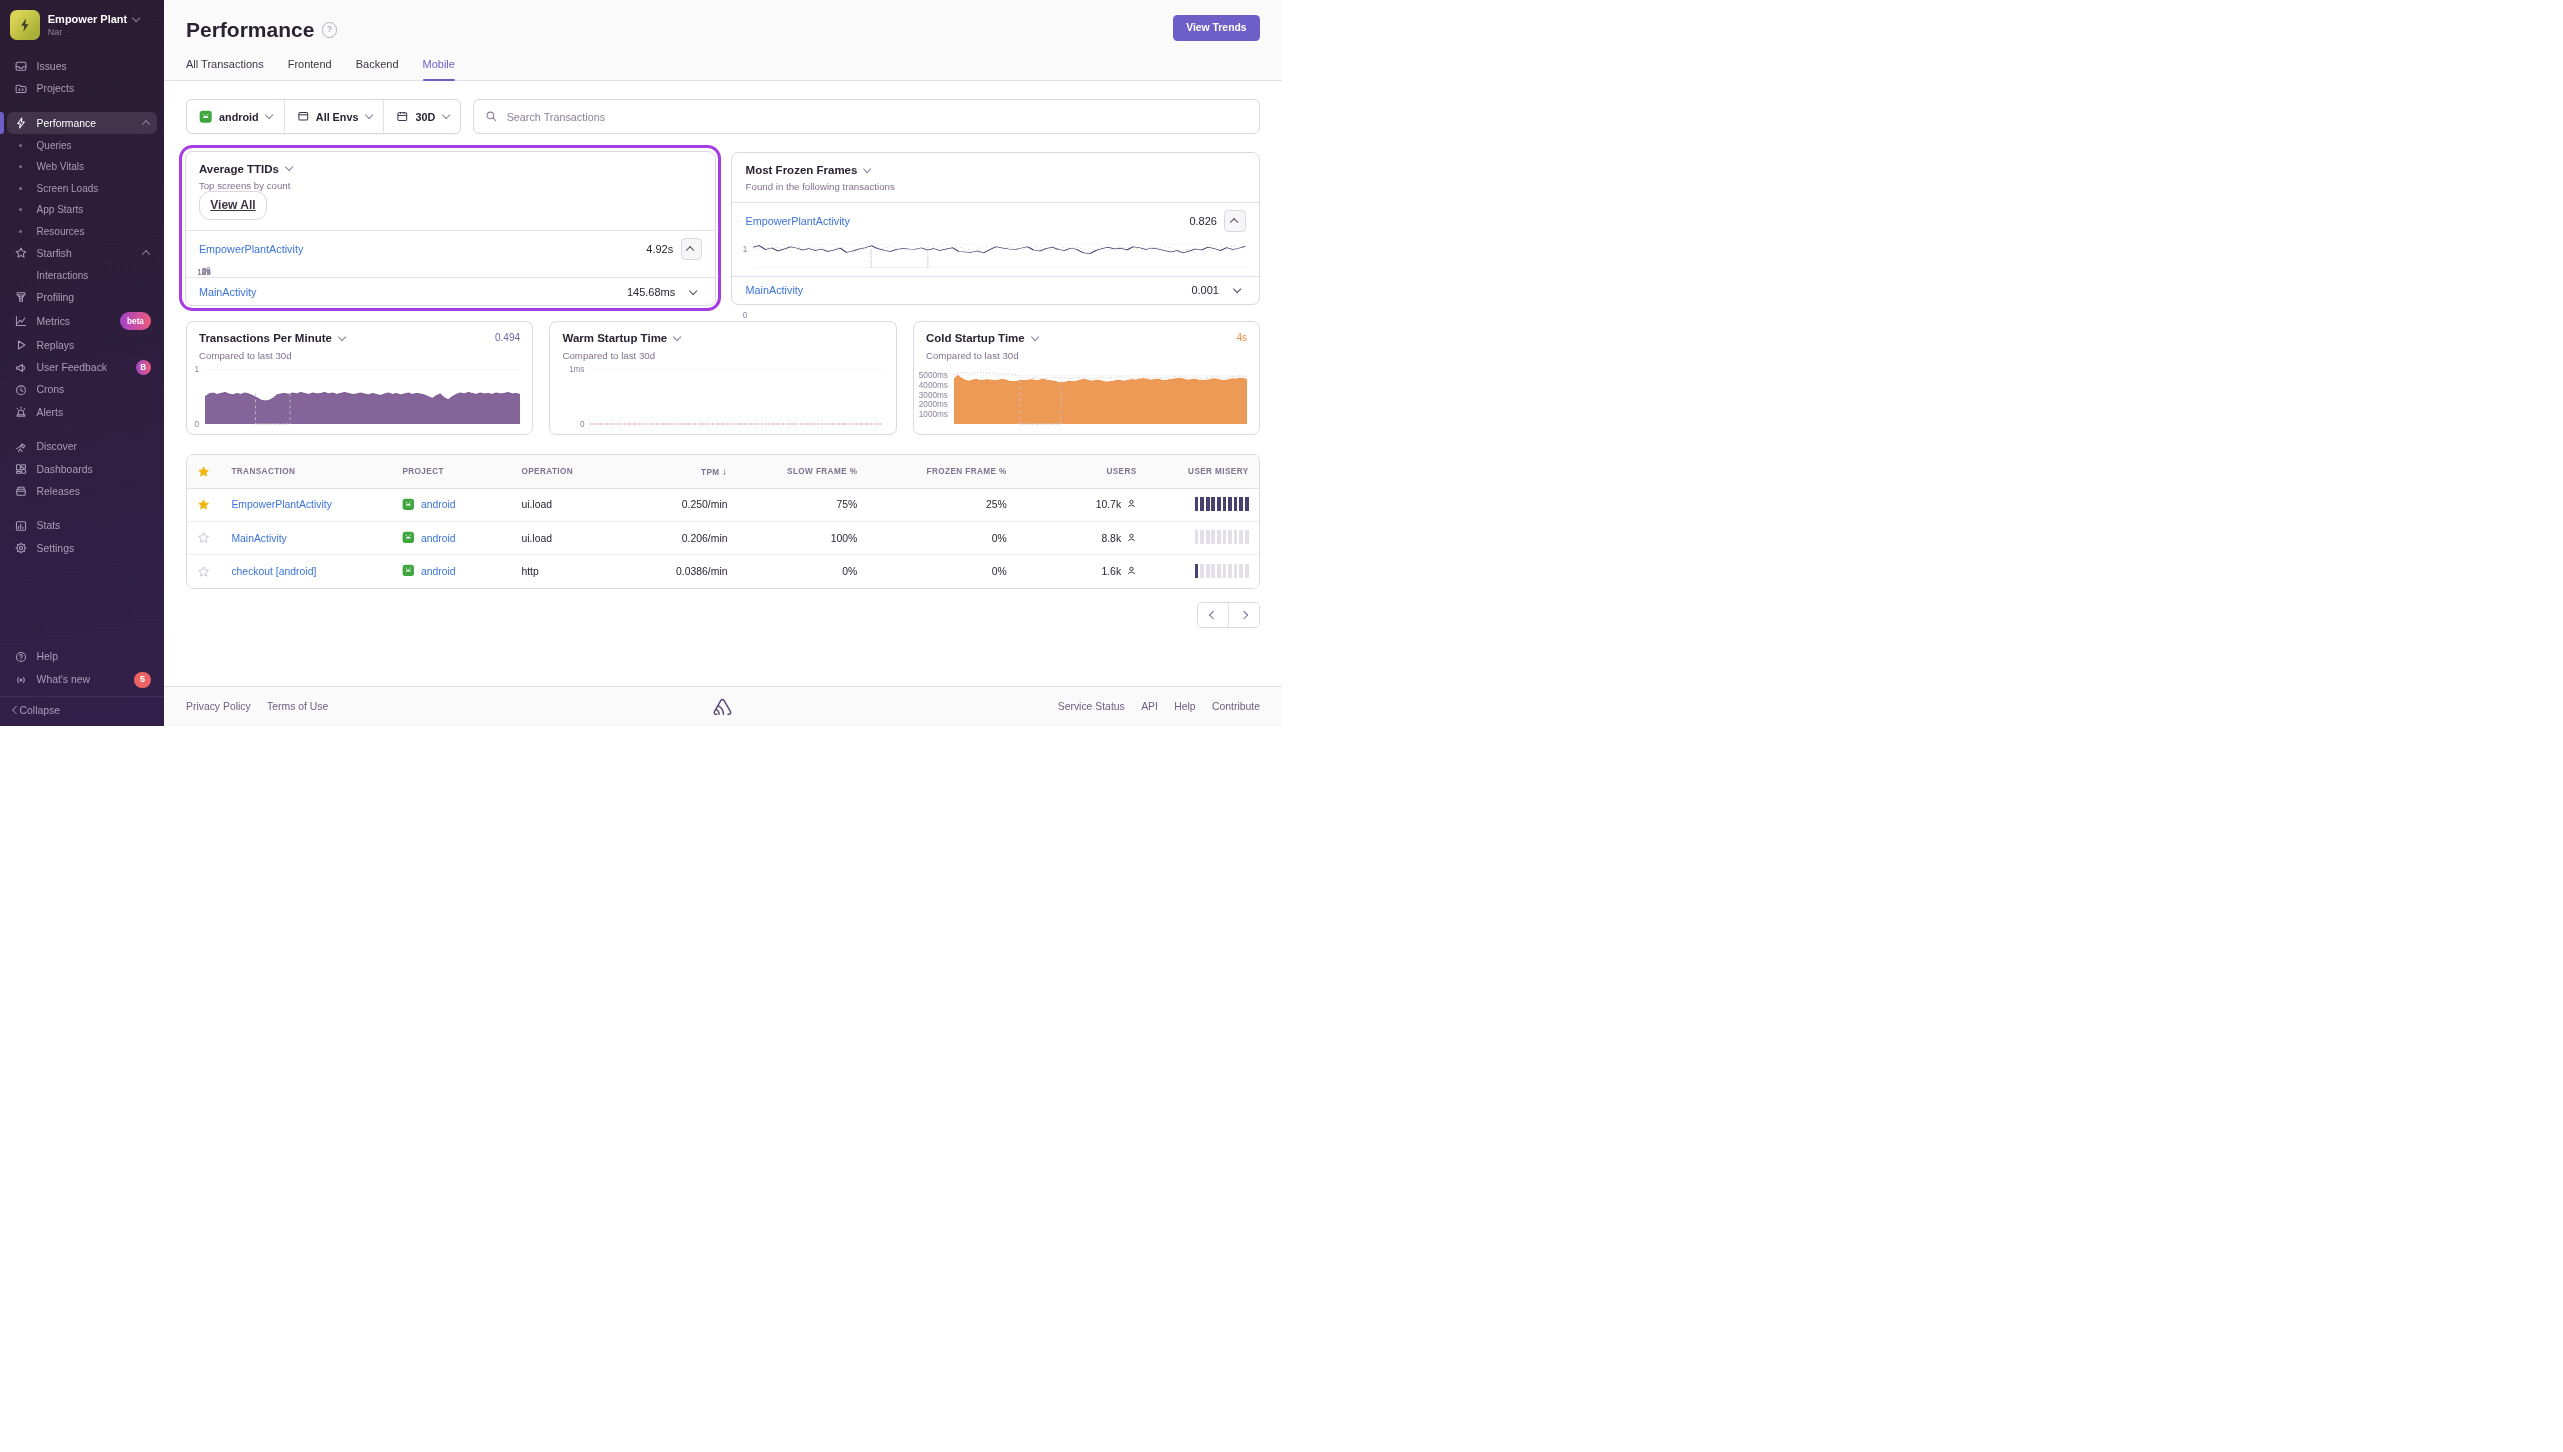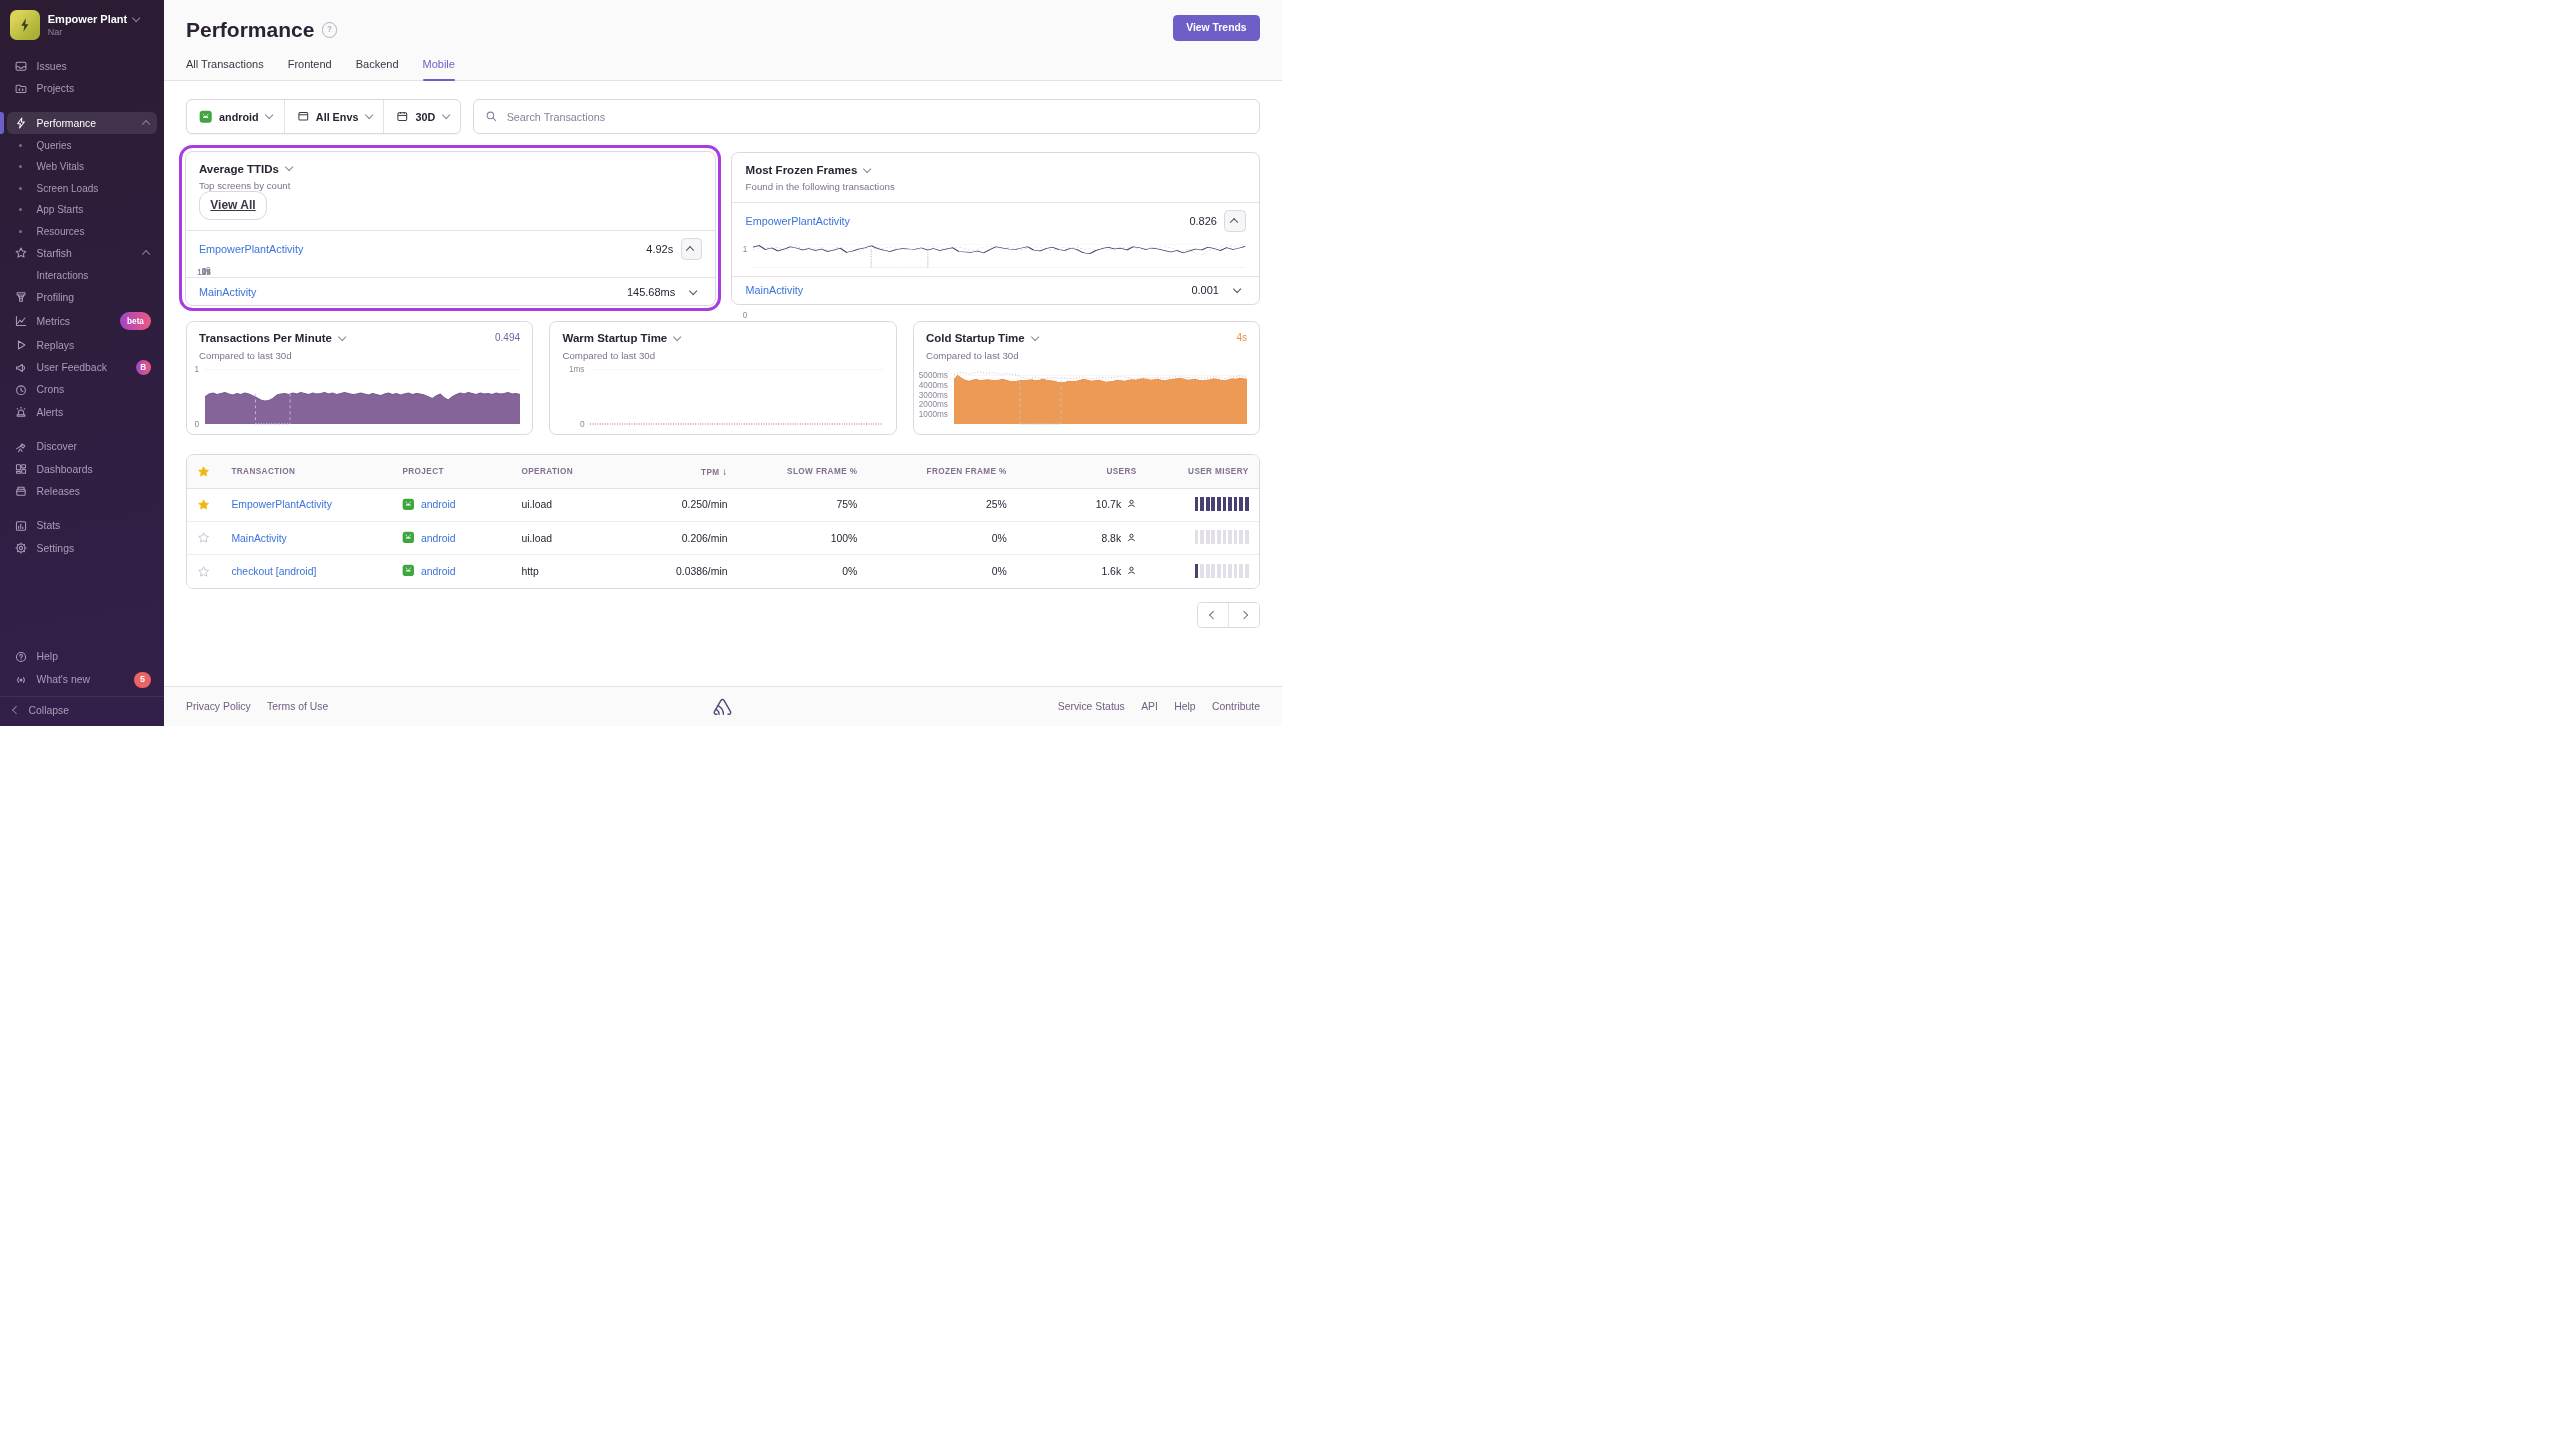--- a/index.html
+++ b/index.html
@@ -35,21 +35,21 @@
   .nav-item.sub{font-size:10px;color:#a99cb8;padding-top:3.3px;padding-bottom:3.3px;}
   .spacer{height:12px;}
   .accent-bar{position:absolute;left:0;width:3.7px;height:22px;border-radius:0 3px 3px 0;background:#6c5fc7;}
   .badge-beta{font-size:8.2px;font-weight:700;color:#fff;padding:1.5px 6.7px;border-radius:15px;
     background:linear-gradient(90deg,#a243c9,#ec5b7c);}
   .badge-b{font-size:8.2px;font-weight:700;color:#fff;width:15px;height:15px;border-radius:50%;
     display:flex;align-items:center;justify-content:center;background:linear-gradient(90deg,#a243c9,#ec5b7c);}
   .badge-red{font-size:9px;font-weight:700;color:#fff;min-width:16.4px;height:16.4px;border-radius:50%;
     display:flex;align-items:center;justify-content:center;background:#eb6363;}
   .side-bottom{margin-top:auto;padding:0 7.4px 4.5px;}
-  .collapse-row{border-top:0.7px solid rgba(255,255,255,0.08);padding:7.4px 13.4px 10.4px;display:flex;align-items:center;gap:9px;cursor:pointer;}
+  .collapse-row{border-top:0.7px solid rgba(255,255,255,0.08);padding:7.4px 13.4px 10.4px;display:flex;align-items:center;cursor:pointer;}
   
   .chev{display:inline-block;width:5.2px;height:5.2px;border-right:1.3px solid currentColor;border-bottom:1.3px solid currentColor;}
   .chev.down{transform:rotate(45deg) translateY(-1.5px);}
   .chev.up{transform:rotate(-135deg) translateY(-1.5px);}
   .chev.left{transform:rotate(135deg);}
   .chev.right{transform:rotate(-45deg);}
   .chev.dim{color:#8d819e;}
   
   .main{flex:1;display:flex;flex-direction:column;min-width:0;}
   .page-head{background:#fafafb;border-bottom:0.7px solid #e4dfe9;padding:18px 22px 0;position:relative;}

